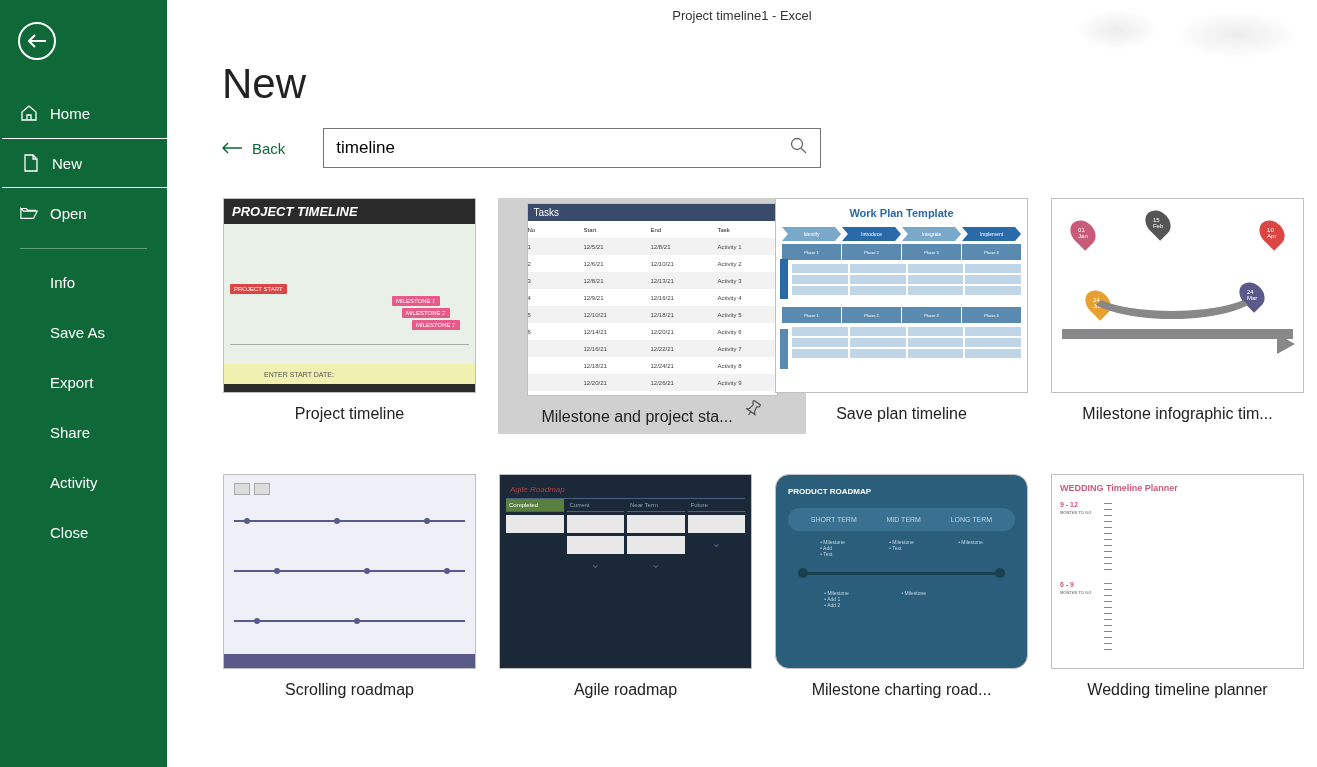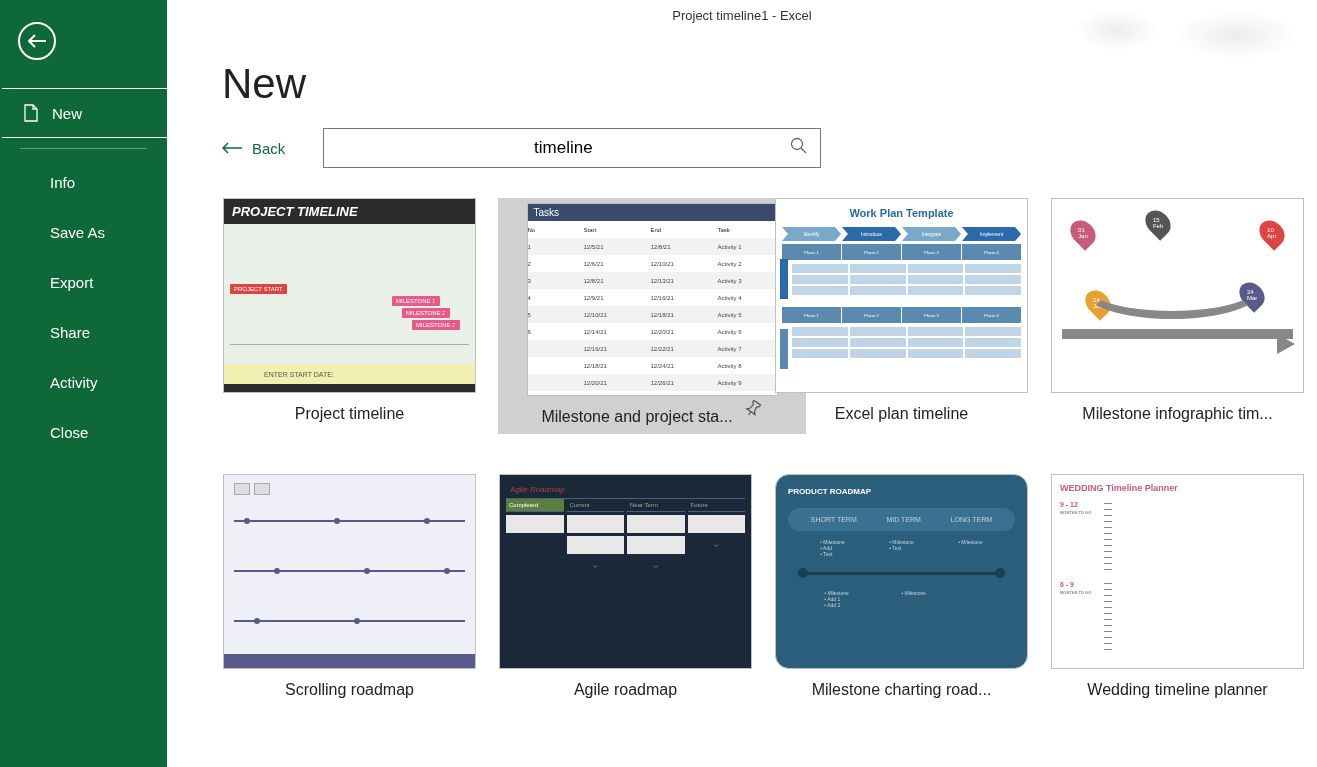--- a/index.html
+++ b/index.html
@@ -121,21 +121,20 @@
       display: flex;
       align-items: center;
       padding: 0 12px;
     }
     .search-input {
       border: none;
       outline: none;
       flex: 1;
       font-size: 17px;
       font-family: inherit;
-      text-align: center;
     }
     .search-icon {
       cursor: pointer;
     }
     .grid {
       display: grid;
       grid-template-columns: repeat(4, 276px);
       gap: 40px 0;
       padding-left: 55px;
       justify-content: start;
@@ -248,27 +247,43 @@
 </head>
 <body>
 
 <div class="sidebar">
   <div class="back-arrow">
     <svg width="18" height="14" viewBox="0 0 18 14">
         <path d="M7 1 L1 7 L7 13 M1 7 H18" stroke="#fff" stroke-width="2" fill="none"></path>
       </svg>
   </div>
 
+  <div class="nav-item">
+    <span class="icon">
+      <svg width="18" height="18" viewBox="0 0 18 18">
+          <path d="M2 8 L9 2 L16 8 V16 H2 Z M7 16 V11 H11 V16" stroke="#fff" stroke-width="1.3" fill="none"></path>
+        </svg>
+    </span>
+    <span>Home</span>
+  </div>
   <div class="nav-item selected">
     <span class="icon">
       <svg width="16" height="18" viewBox="0 0 16 18">
           <path d="M2 1 H10 L14 5 V17 H2 Z M10 1 V5 H14" stroke="#fff" stroke-width="1.3" fill="none"></path>
         </svg>
     </span>
     <span>New</span>
+  </div>
+  <div class="nav-item">
+    <span class="icon">
+      <svg width="20" height="16" viewBox="0 0 20 16">
+          <path d="M1 3 H7 L9 5 H17 V6 M1 3 V14 H15 L19 6 H4 Z" stroke="#fff" stroke-width="1.3" fill="none"></path>
+        </svg>
+    </span>
+    <span>Open</span>
   </div>
 
   <div class="nav-divider"></div>
 
   <div class="sub-item">
       <span>Info</span>
     </div>
   <div class="sub-item">
       <span>Save As</span>
     </div>
@@ -475,21 +490,21 @@
               <div class="t3-tc"></div>
             </div>
           <div class="t3-tr">
               <div class="t3-tc"></div>
               <div class="t3-tc"></div>
               <div class="t3-tc"></div>
               <div class="t3-tc"></div>
             </div>
         </div>
       </div>
-      <div class="tpl-label">Excel plan timeline</div>
+      <div class="tpl-label">Save plan timeline</div>
     </div>
 
     <div class="template-card">
       <div class="thumb t4">
         <div class="t4-pin" style="background:#c85a7a; left:20px; top:20px;">
             <span>01<br>Jan</span>
           </div>
         <div class="t4-pin" style="background:#555; left:95px; top:10px;">
             <span>15<br>Feb</span>
           </div>

